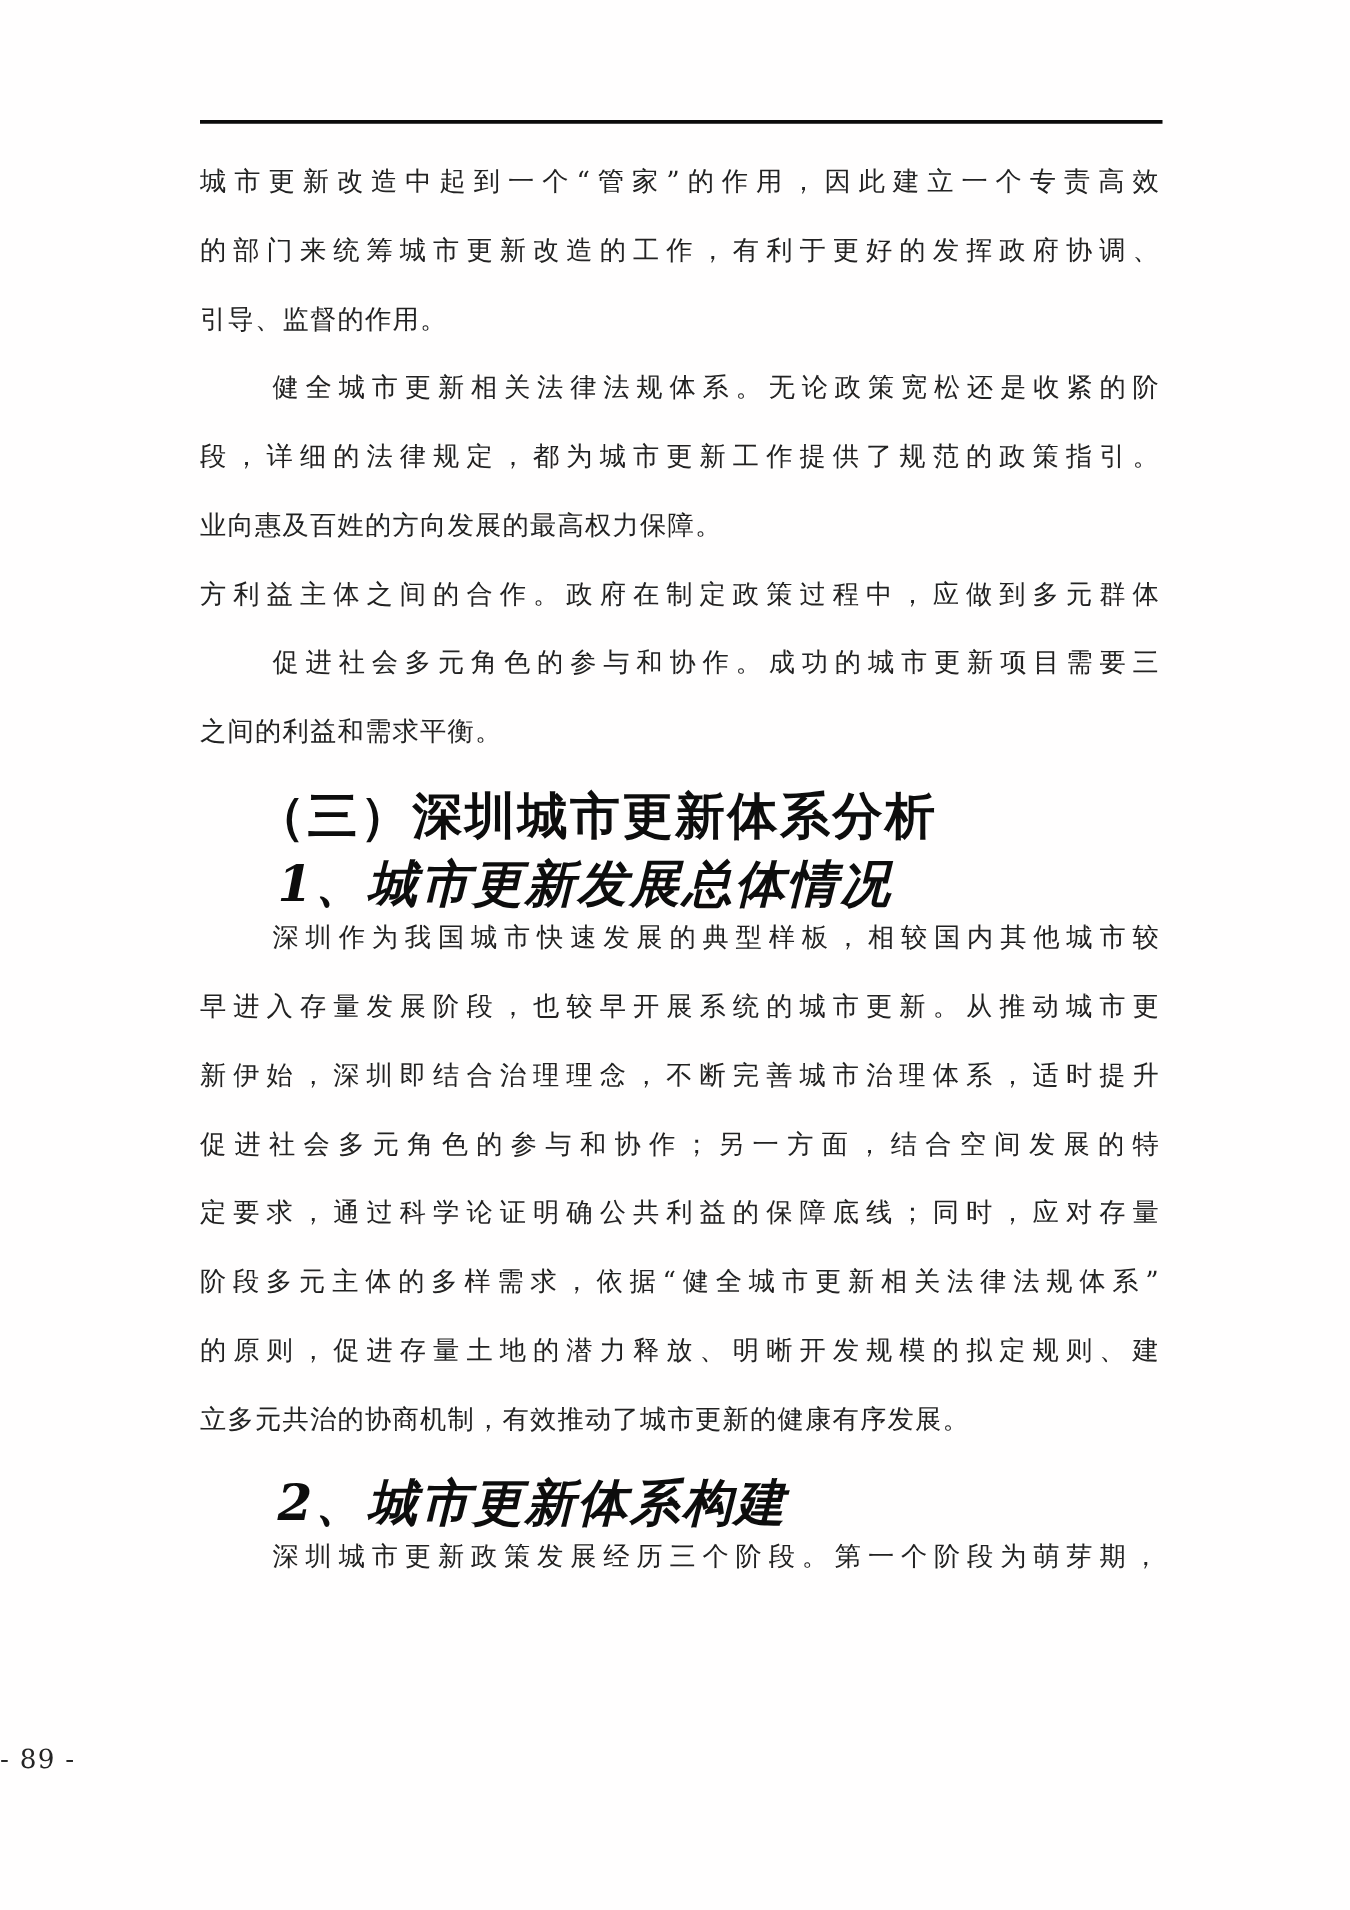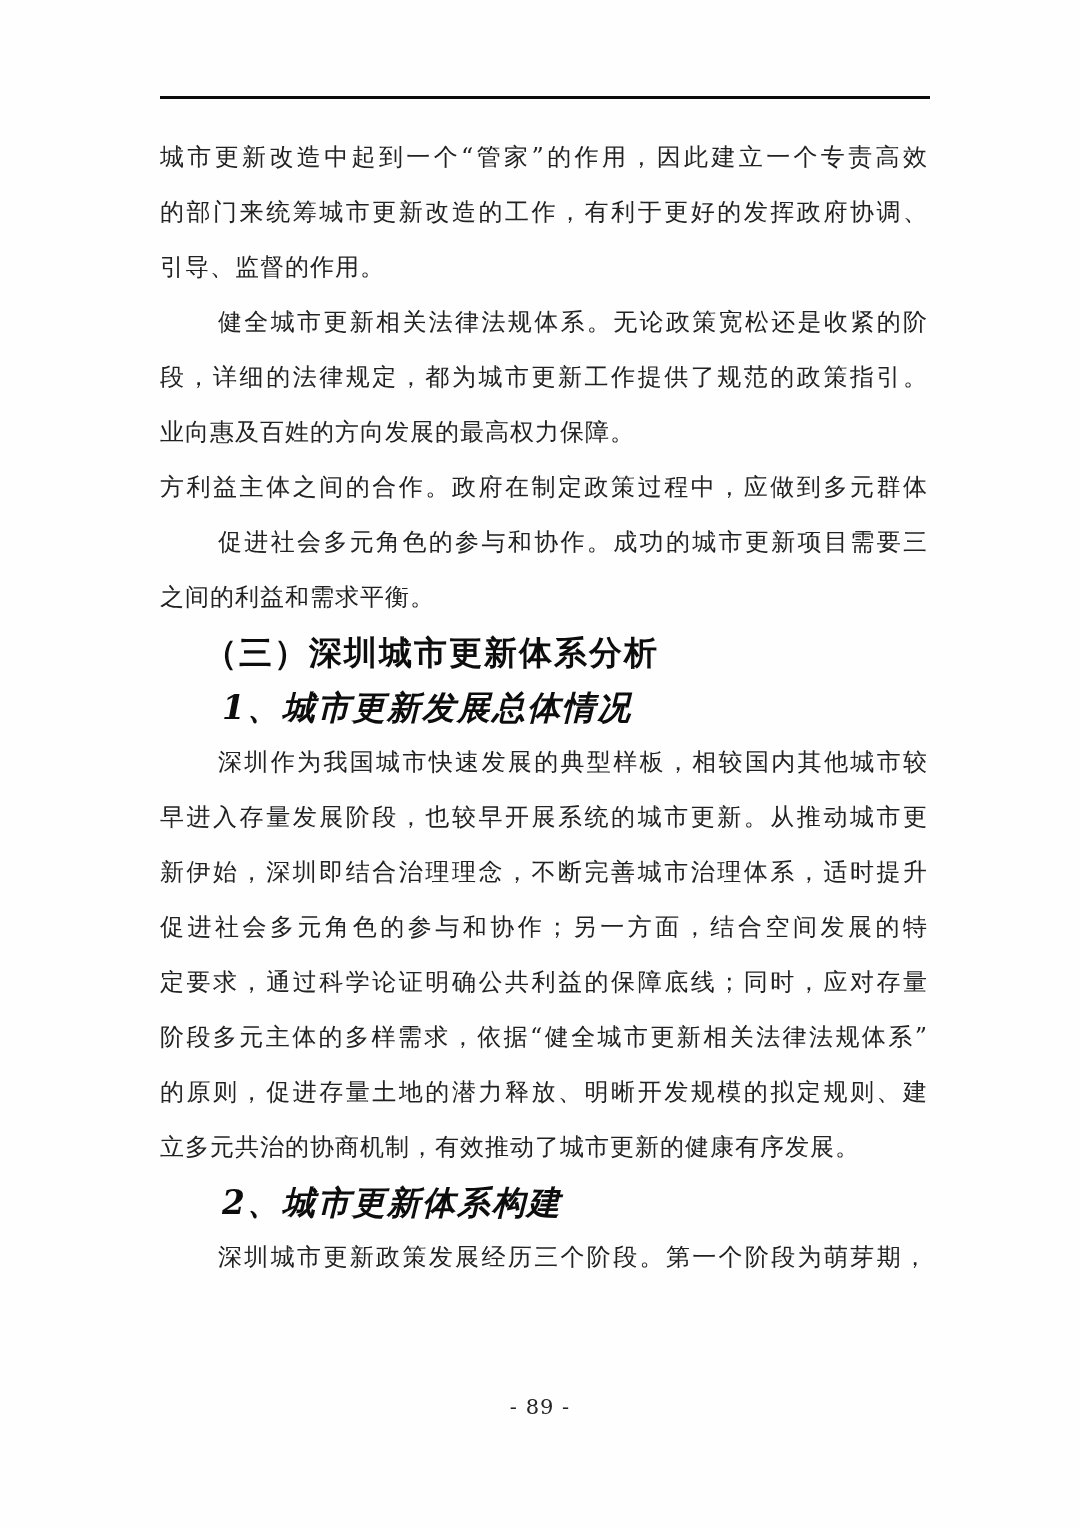--- a/index.html
+++ b/index.html
@@ -25,22 +25,22 @@
     background: #0b0b0b;
   }
   .text-col {
     position: absolute;
     left: 160px;
     top: 130px;
     width: 768px;
   }
   .tline {
     height: 55px;
-    line-height: 55px;
-    font-size: 24px;
+    line-height: 31px;
+    font-size: 21px;
     letter-spacing: 1px;
     white-space: nowrap;
     color: #222222;
   }
   
   .tline.j {
     white-space: normal;
     text-align: justify;
     text-align-last: justify;
   }
@@ -49,41 +49,41 @@
     text-align: center;
     text-align-last: left;
   }
   
   .tline.ind {
     text-indent: 58px;
   }
   .heading {
     height: 55px;
     line-height: 55px;
-    font-size: 33px;
+    font-size: 40px;
     font-weight: 700;
     color: #0d0d0d;
     letter-spacing: 2px;
     white-space: nowrap;
   }
   .heading.section {
     padding-left: 44px;
   }
   .heading.sub {
     padding-left: 62px;
     font-style: italic;
   }
   .footer {
     position: absolute;
     left: 0;
     top: 1392px;
     width: 1080px;
     height: 30px;
     line-height: 30px;
-    text-align: center;
+    text-align: left;
     font-size: 21px;
     letter-spacing: 1px;
     color: #242424;
   }
 </style>
 </head>
 <body>
 
 <div class="page">
 

